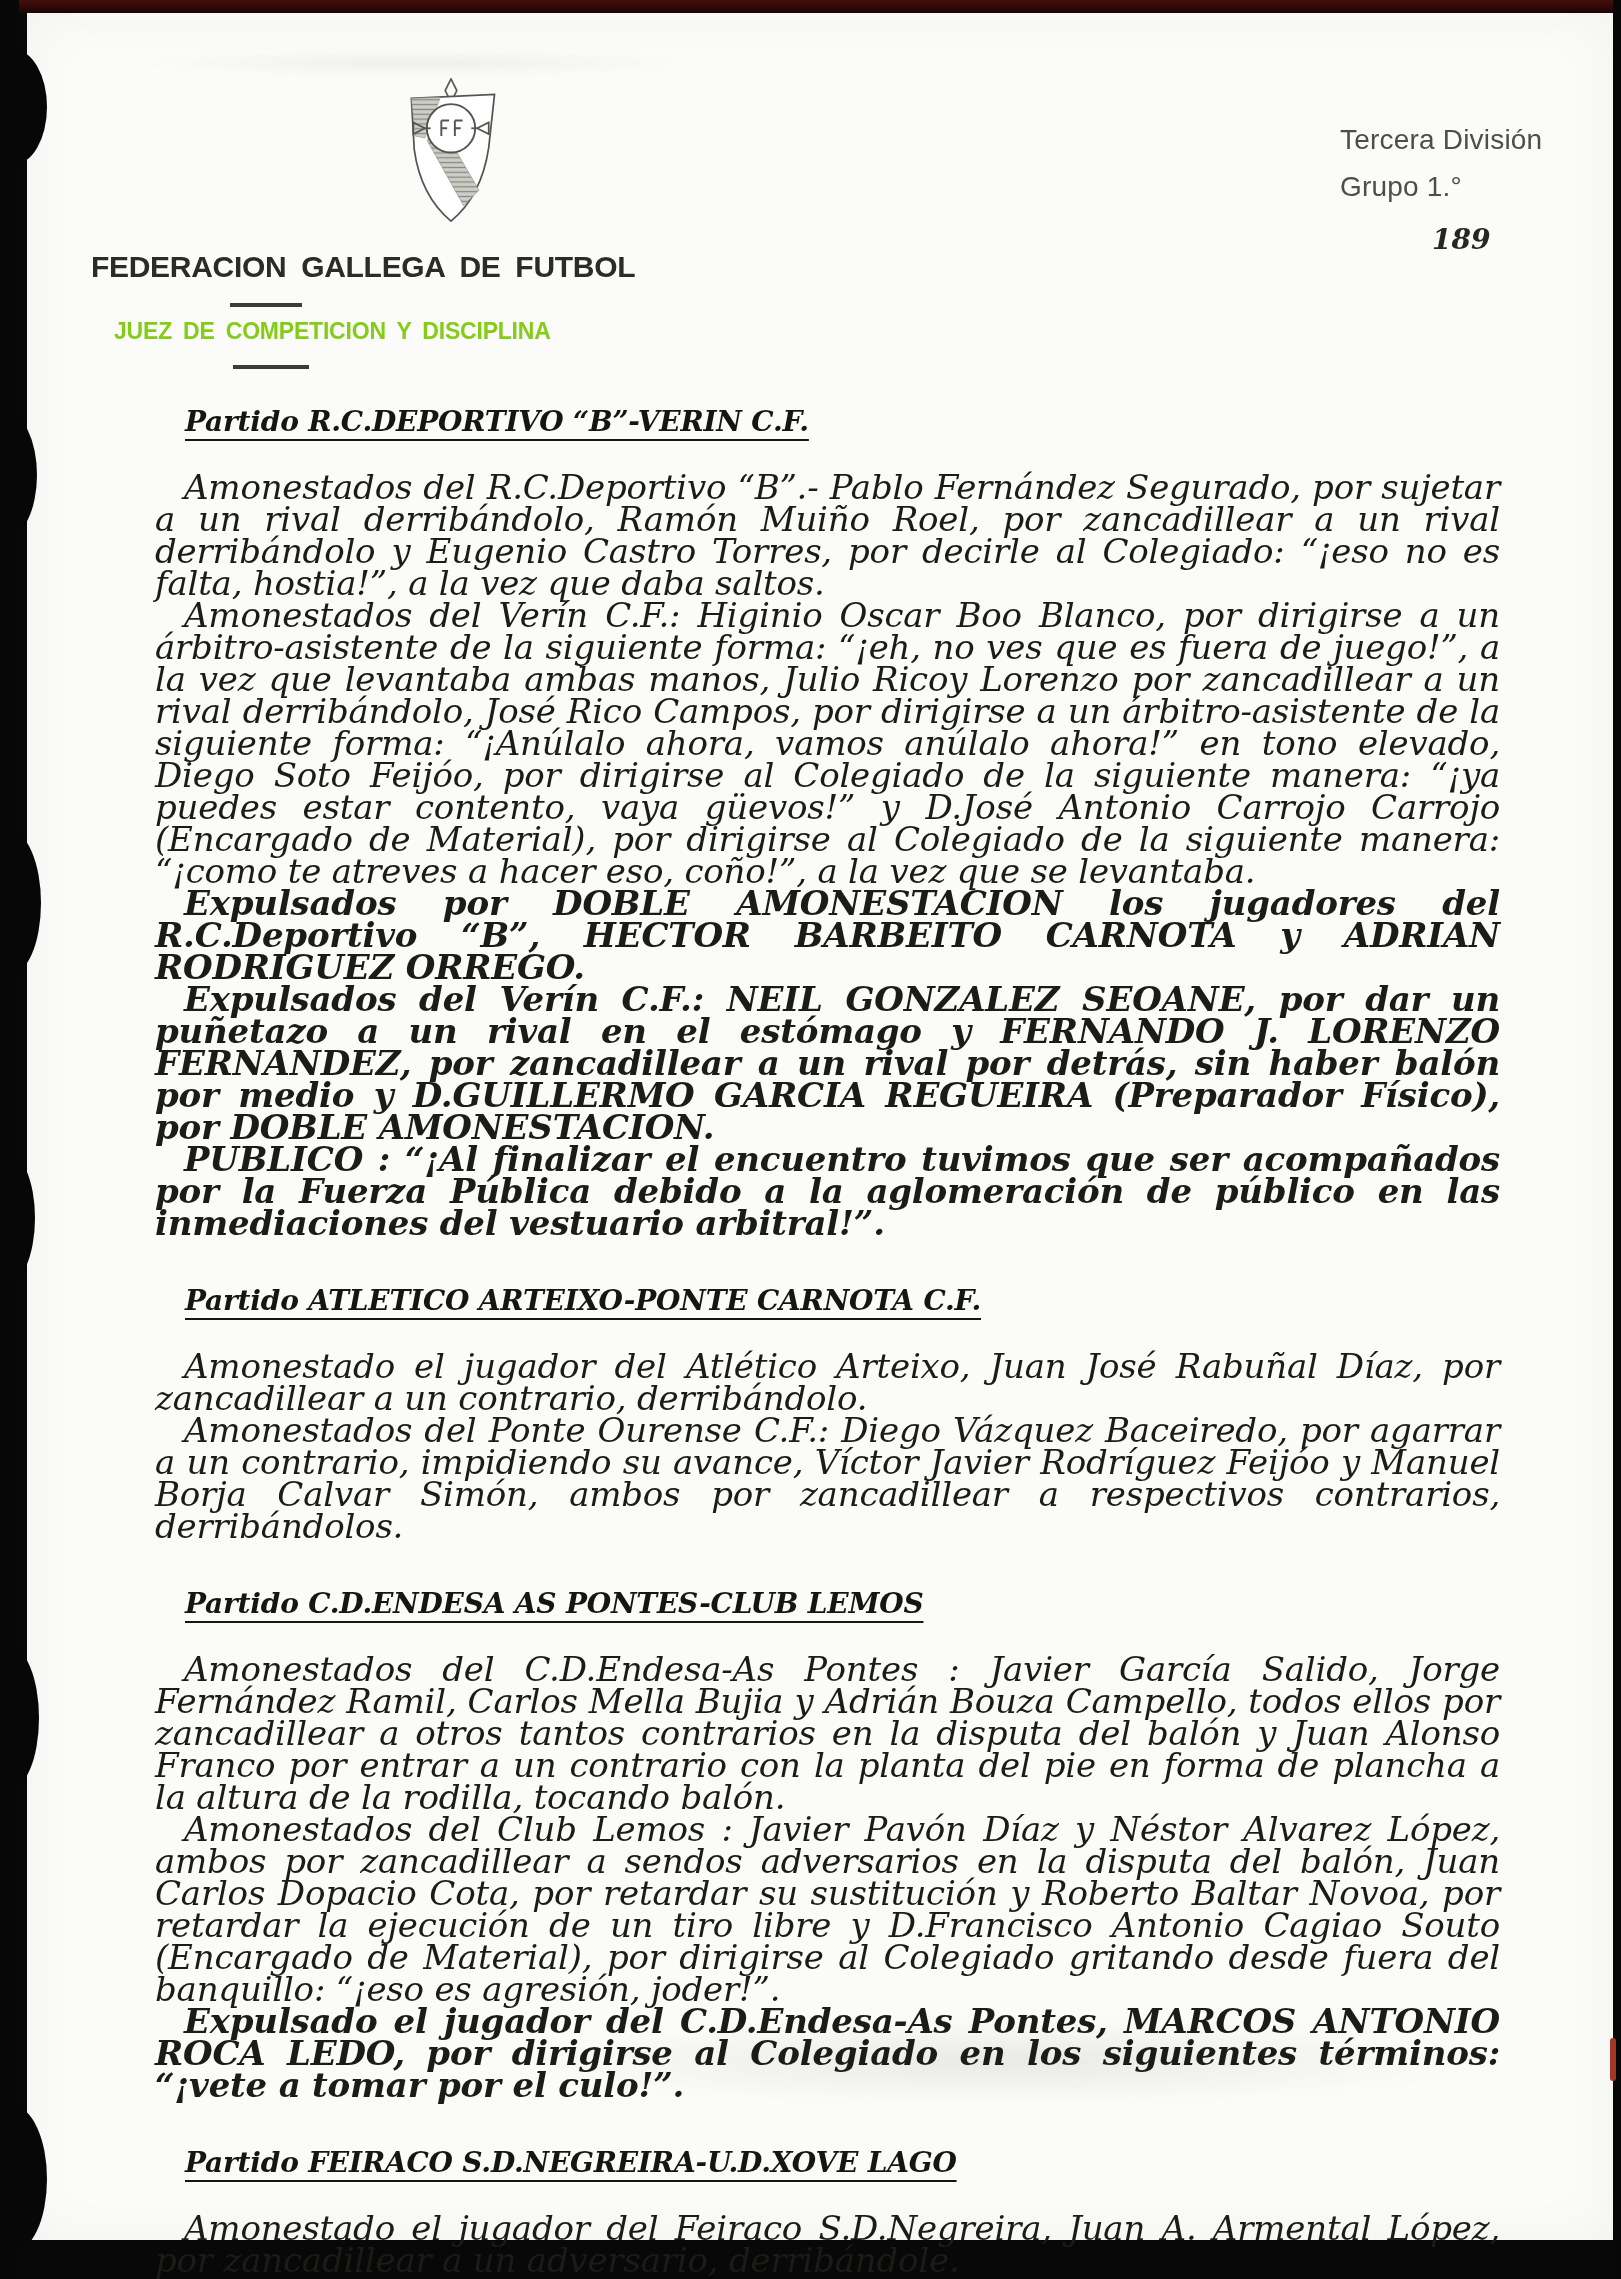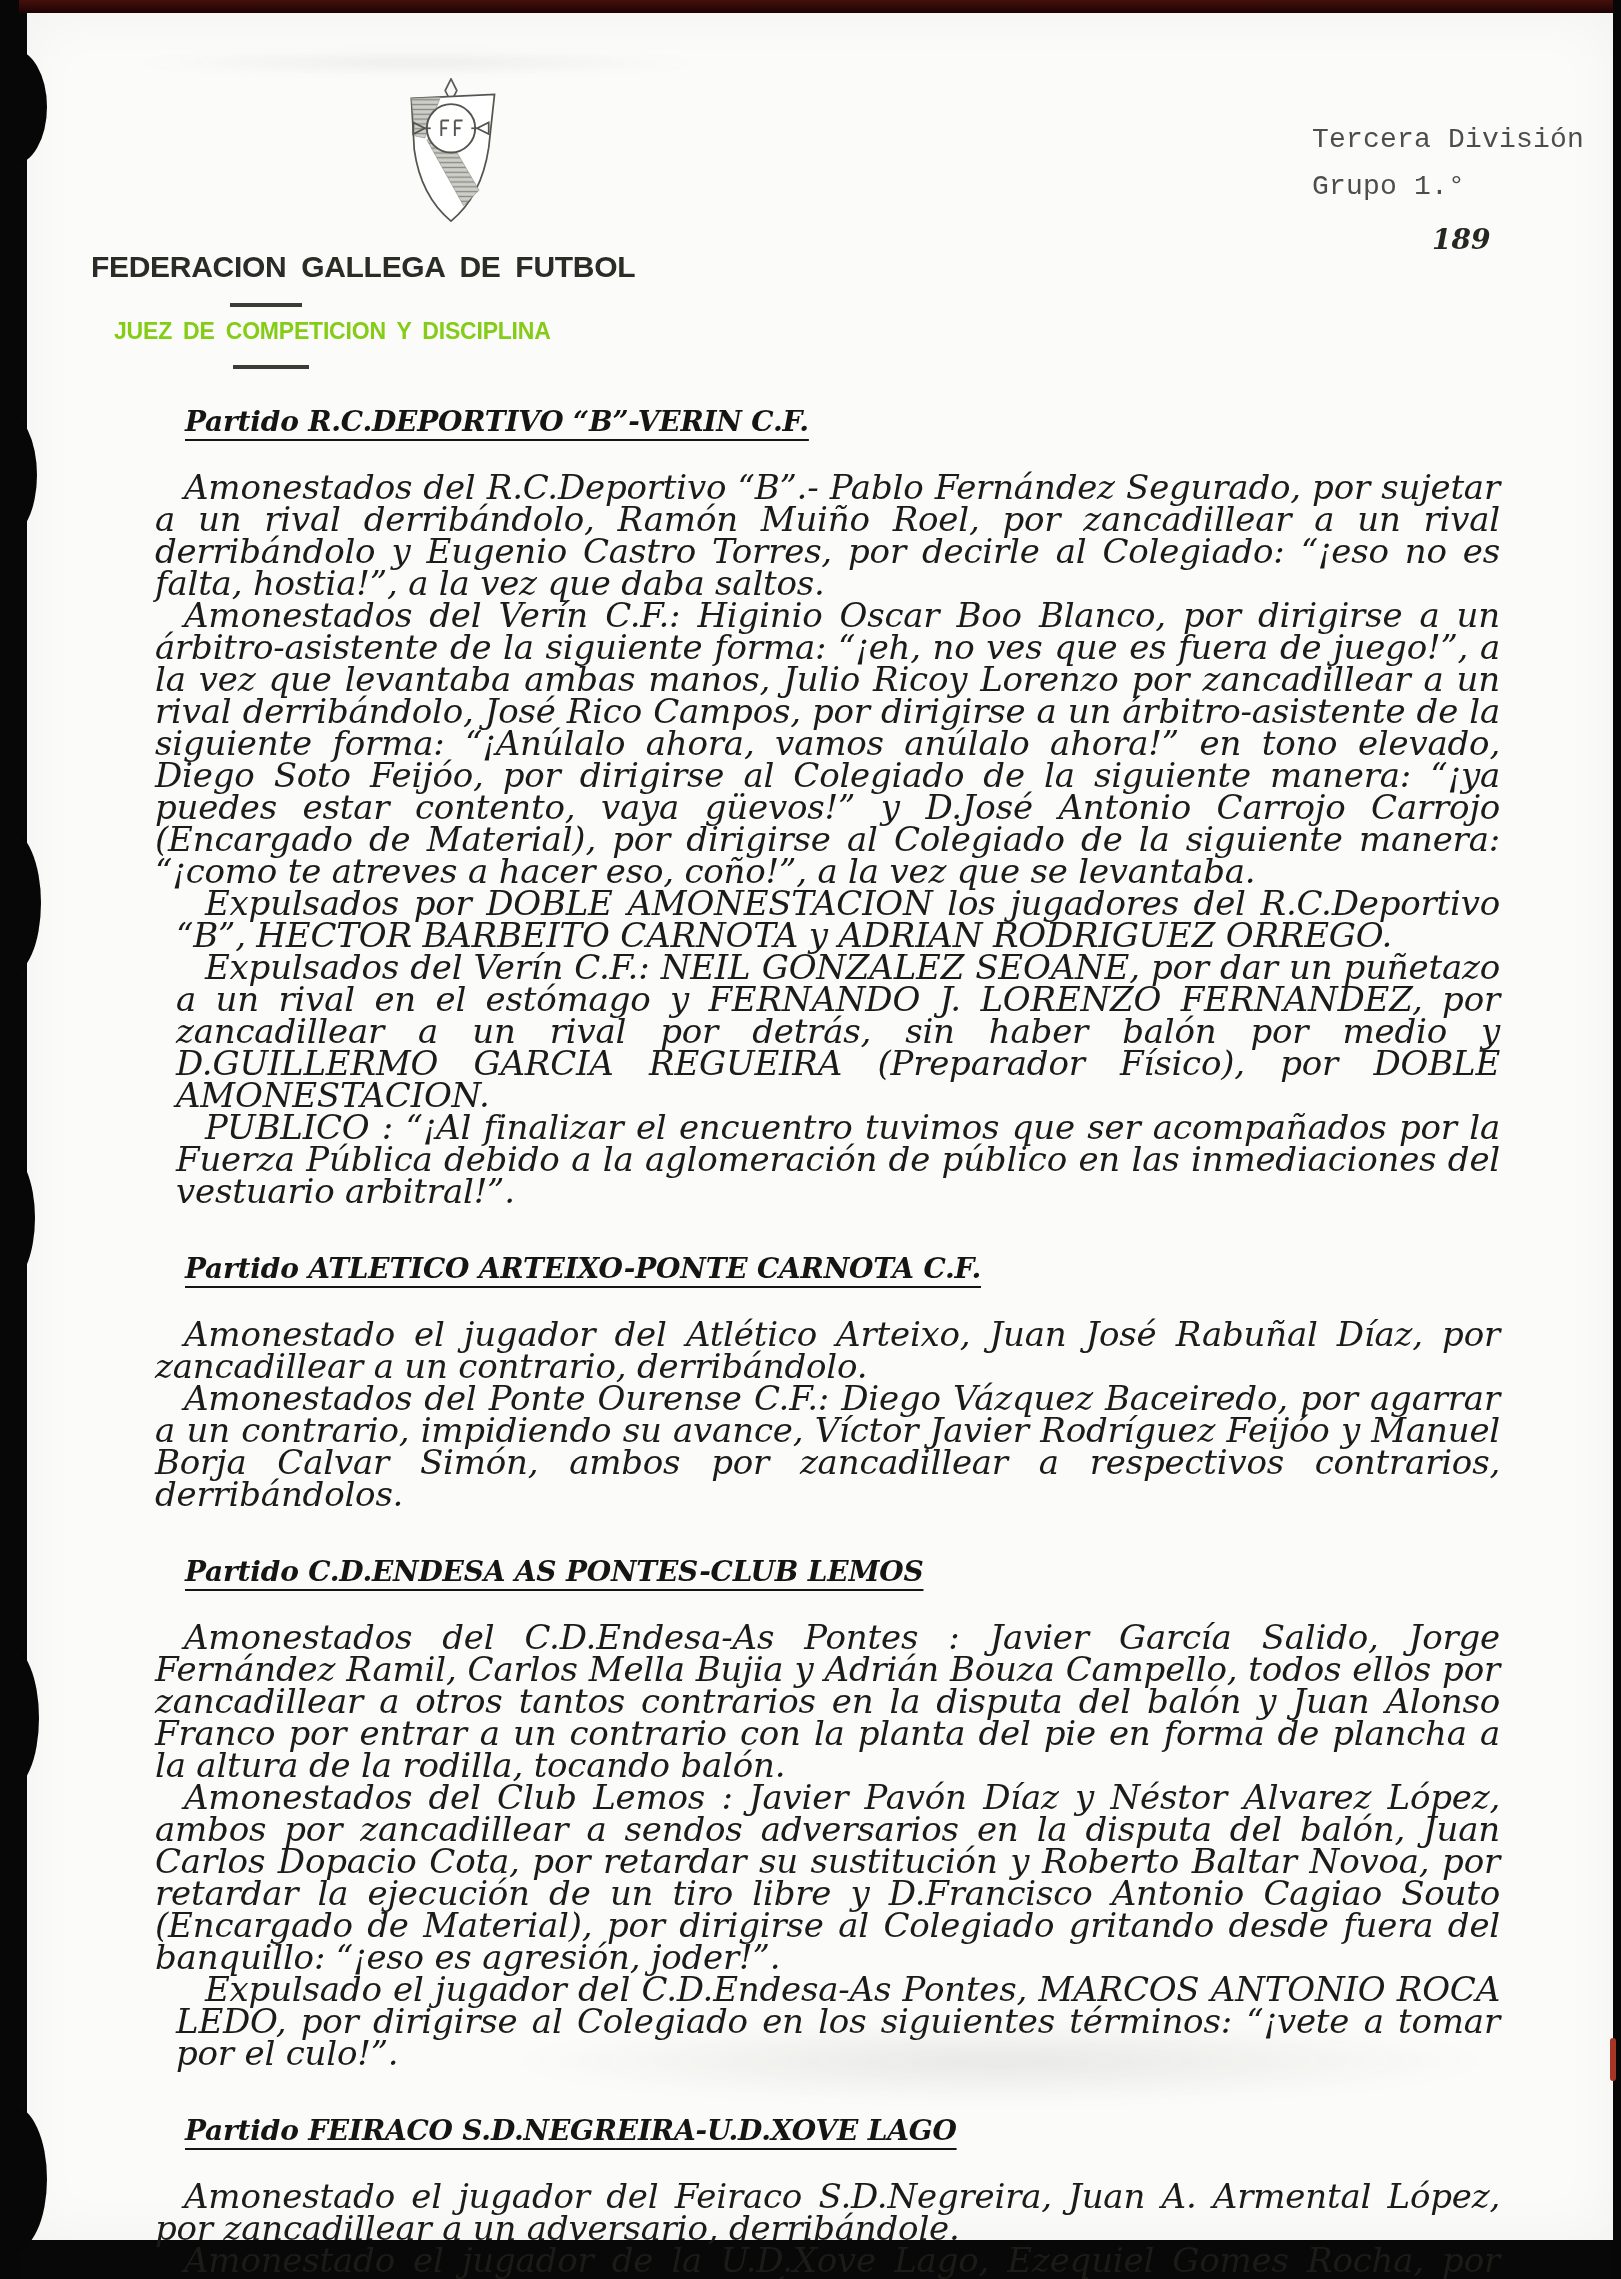--- a/index.html
+++ b/index.html
@@ -29,34 +29,34 @@
       filter:blur(3.9px);}
   
   .logo{position:absolute;left:382px;top:78px;width:138px;height:147px;}
   .org-name{position:absolute;left:91px;top:250px;font-family:"Liberation Sans",sans-serif;
             font-weight:bold;font-size:30px;letter-spacing:-0.3px;word-spacing:6.8px;color:#2c2c27;}
   .rule{position:absolute;height:3.9px;background:#3c3c36;}
   .rule1{left:230px;top:303px;width:72px;}
   .org-sub{position:absolute;left:114px;top:318px;font-family:"Liberation Sans",sans-serif;
            font-weight:bold;font-size:23px;letter-spacing:-0.2px;word-spacing:4.9px;color:#84cc16;}
   .rule2{left:233px;top:365px;width:76px;}
-  .competition{position:absolute;left:1312px;top:116px;font-family:Liberation Mono, monospace;
+  .competition{position:absolute;left:1340px;top:116px;font-family:Liberation Sans, sans-serif;
                font-size:28px;line-height:47px;color:#4d4d49;letter-spacing:0.2px;}
   .page-number{position:absolute;left:1432px;top:223px;font-size:28px;font-weight:bold;
                font-style:italic;color:#272722;}
   
   .report{position:absolute;left:155px;top:405px;width:1345px;color:#1b1b18;}
   .match{margin:0;}
   .match + .match{margin-top:45px;}
   .match-title{margin:0 0 33px 30px;font-size:28px;font-weight:bold;font-style:italic;
                color:#151512;text-decoration:underline;text-decoration-thickness:2.4px;
                text-underline-offset:7.8px;letter-spacing:-0.2px;}
   .para{margin:0;font-size:34px;font-style:italic;line-height:32px;text-indent:29px;
         text-align:justify;letter-spacing:-0.2px;}
-  .para.bold{font-weight:normal;margin-left:21px;}
+  .para.bold{font-weight:bold;}
 </style>
 </head>
 <body>
 
 <div class="page">
   <div class="paper"></div>
 
   <div class="strip-top"></div>
   <div class="edge-left"></div>
   <div class="blob b1"></div>

